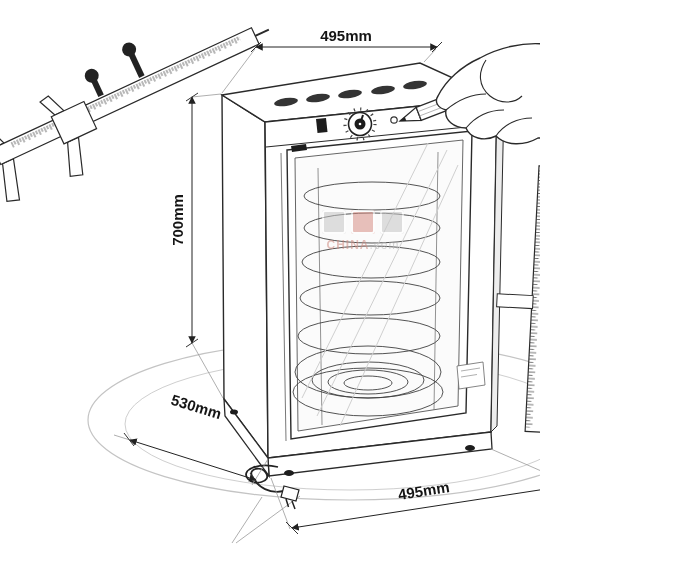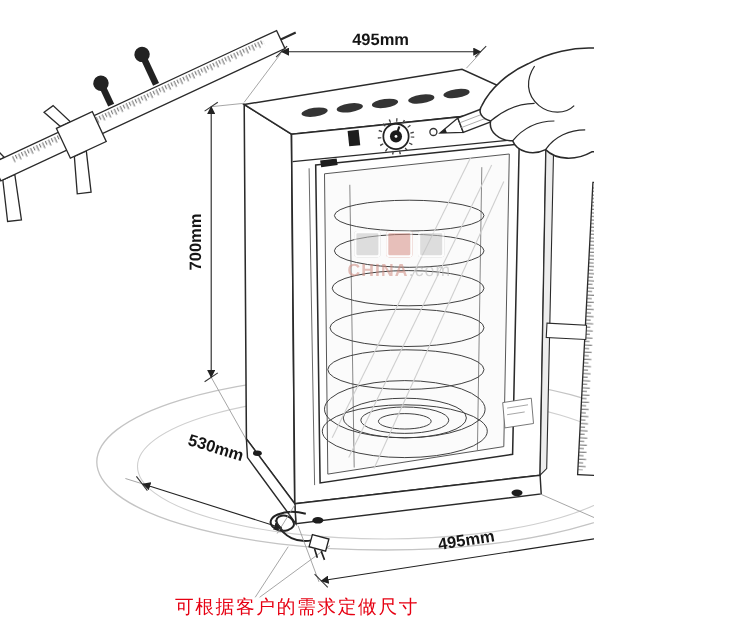--- a/index.html
+++ b/index.html
@@ -10,21 +10,21 @@
   .dimline{stroke:#222;stroke-width:1;fill:none}
   .ext{stroke:#9a9a9a;stroke-width:.8;fill:none}
   .tick{stroke:#333;stroke-width:1}
   .art{stroke:#2a2a2a;fill:none}
   .watermark{position:absolute;left:296px;top:210px;width:134px;text-align:center;
              opacity:.55;pointer-events:none}
   .wm-row{display:flex;gap:5px;justify-content:center}
   .wm-block{width:24px;height:24px;background:#c6c6c6;border-radius:3px;
             box-shadow:inset 0 0 0 2px #fff, inset 0 0 0 3px #c6c6c6}
   .wm-block.red{background:#d88f85;box-shadow:inset 0 0 0 2px #fff, inset 0 0 0 3px #d88f85}
-  .wm-sub{margin-top:4px;font-size:16px;color:#b5b5b5;letter-spacing:1px}
+  .wm-sub{margin-top:4px;font-size:12px;color:#b5b5b5;letter-spacing:1px}
   .wm-sub .brand{color:#cf8b80;font-weight:bold}
   .note{position:absolute;left:0;top:540px;width:100%;text-align:center;color:#e60012;
         font-size:17px;letter-spacing:1.5px}
 </style>
 </head>
 <body>
 
 <div class="stage">
 
 <svg width="680" height="578" viewBox="0 0 680 578">
@@ -212,15 +212,14 @@
   <div class="wm-row">
     <span class="wm-block"></span>
     <span class="wm-block red"></span>
     <span class="wm-block"></span>
   </div>
   <div class="wm-sub">
     <span class="brand">CHINA</span><span>.com</span>
   </div>
 </div>
 
-<div class="note">可根据客户的需求定做尺寸</div>
 
 </div>
 
 </body></html>

